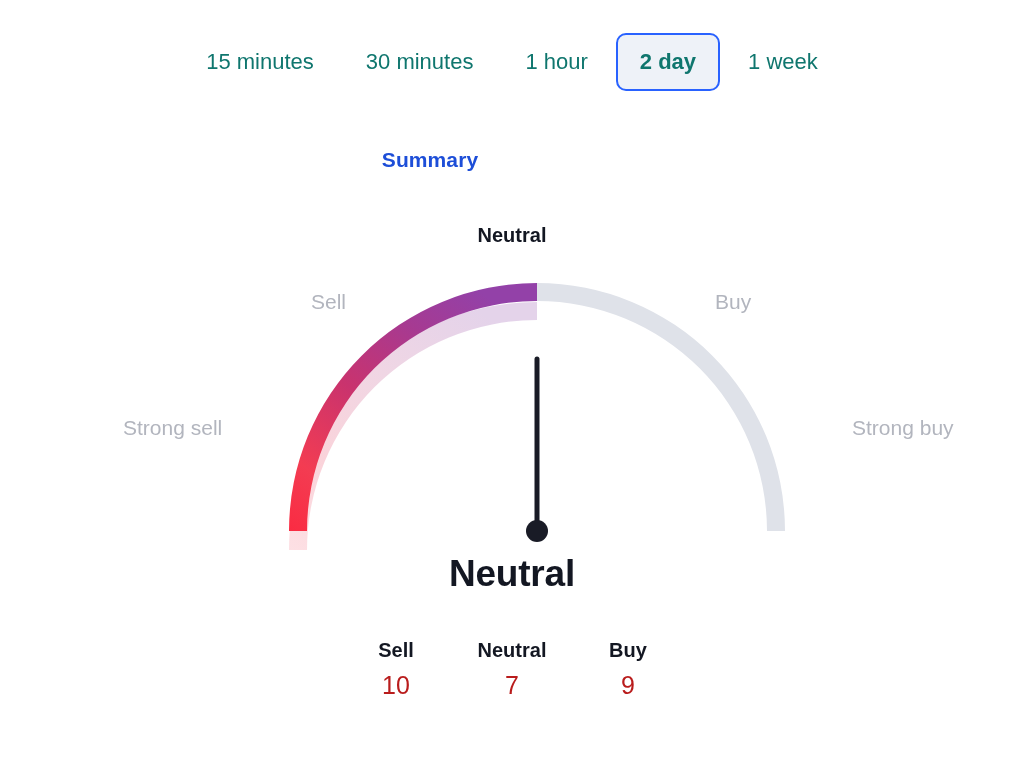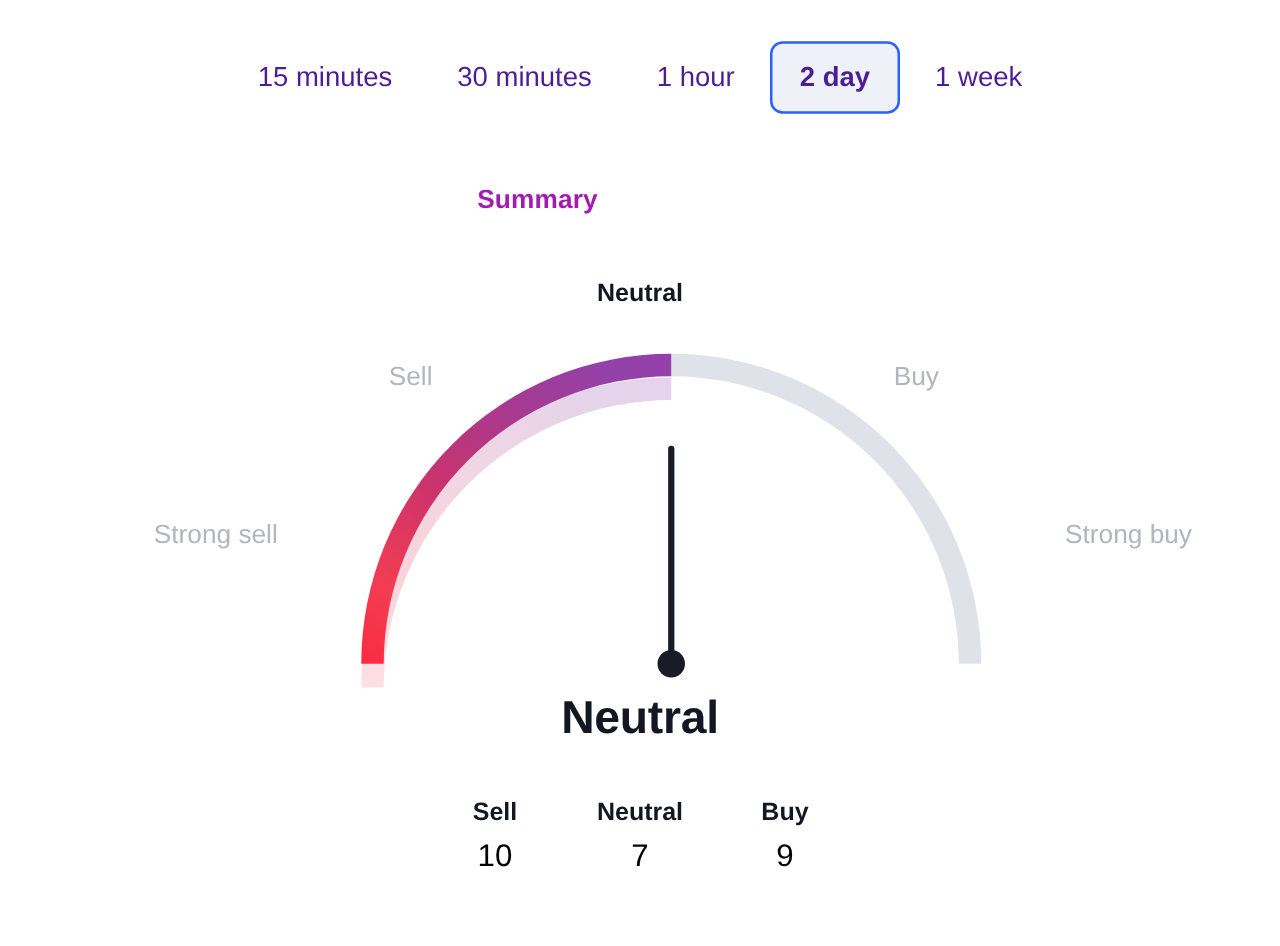--- a/index.html
+++ b/index.html
@@ -23,21 +23,21 @@
     top: 0;
     width: 1024px;
     height: 124px;
     display: flex;
     align-items: center;
     justify-content: center;
   }
   .tab {
     font-size: 22px;
     line-height: 1;
-    color: #4c1d95;
+    color: #0f766e;
     font-weight: 400;
     padding: 16px 22px;
     margin: 0 2px;
     border: 2px solid transparent;
     border-radius: 10px;
     background: transparent;
     cursor: pointer;
     white-space: nowrap;
     font-family: "Liberation Sans", sans-serif;
     box-sizing: border-box;
@@ -50,21 +50,21 @@
 
   
   #summary-title {
     position: absolute;
     left: 0;
     top: 148px;
     width: 860px;
     text-align: center;
     font-size: 21px;
     font-weight: bold;
-    color: #a21caf;
+    color: #1d4ed8;
     letter-spacing: 0.1px;
   }
   #gauge-status-top {
     position: absolute;
     left: 0;
     top: 224px;
     width: 1024px;
     text-align: center;
     font-size: 20px;
     font-weight: bold;
@@ -128,21 +128,21 @@
   }
   .count-label {
     font-size: 20px;
     font-weight: bold;
     color: #131722;
     line-height: 1.0;
   }
   .count-value {
     font-size: 25px;
     font-weight: 400;
-    color: #000000;
+    color: #b91c1c;
     margin-top: 13px;
     line-height: 1.0;
   }
 </style>
 </head>
 <body>
 
 <div id="timeframe-tabs">
   <button class="tab">15 minutes</button>
   <button class="tab">30 minutes</button>

